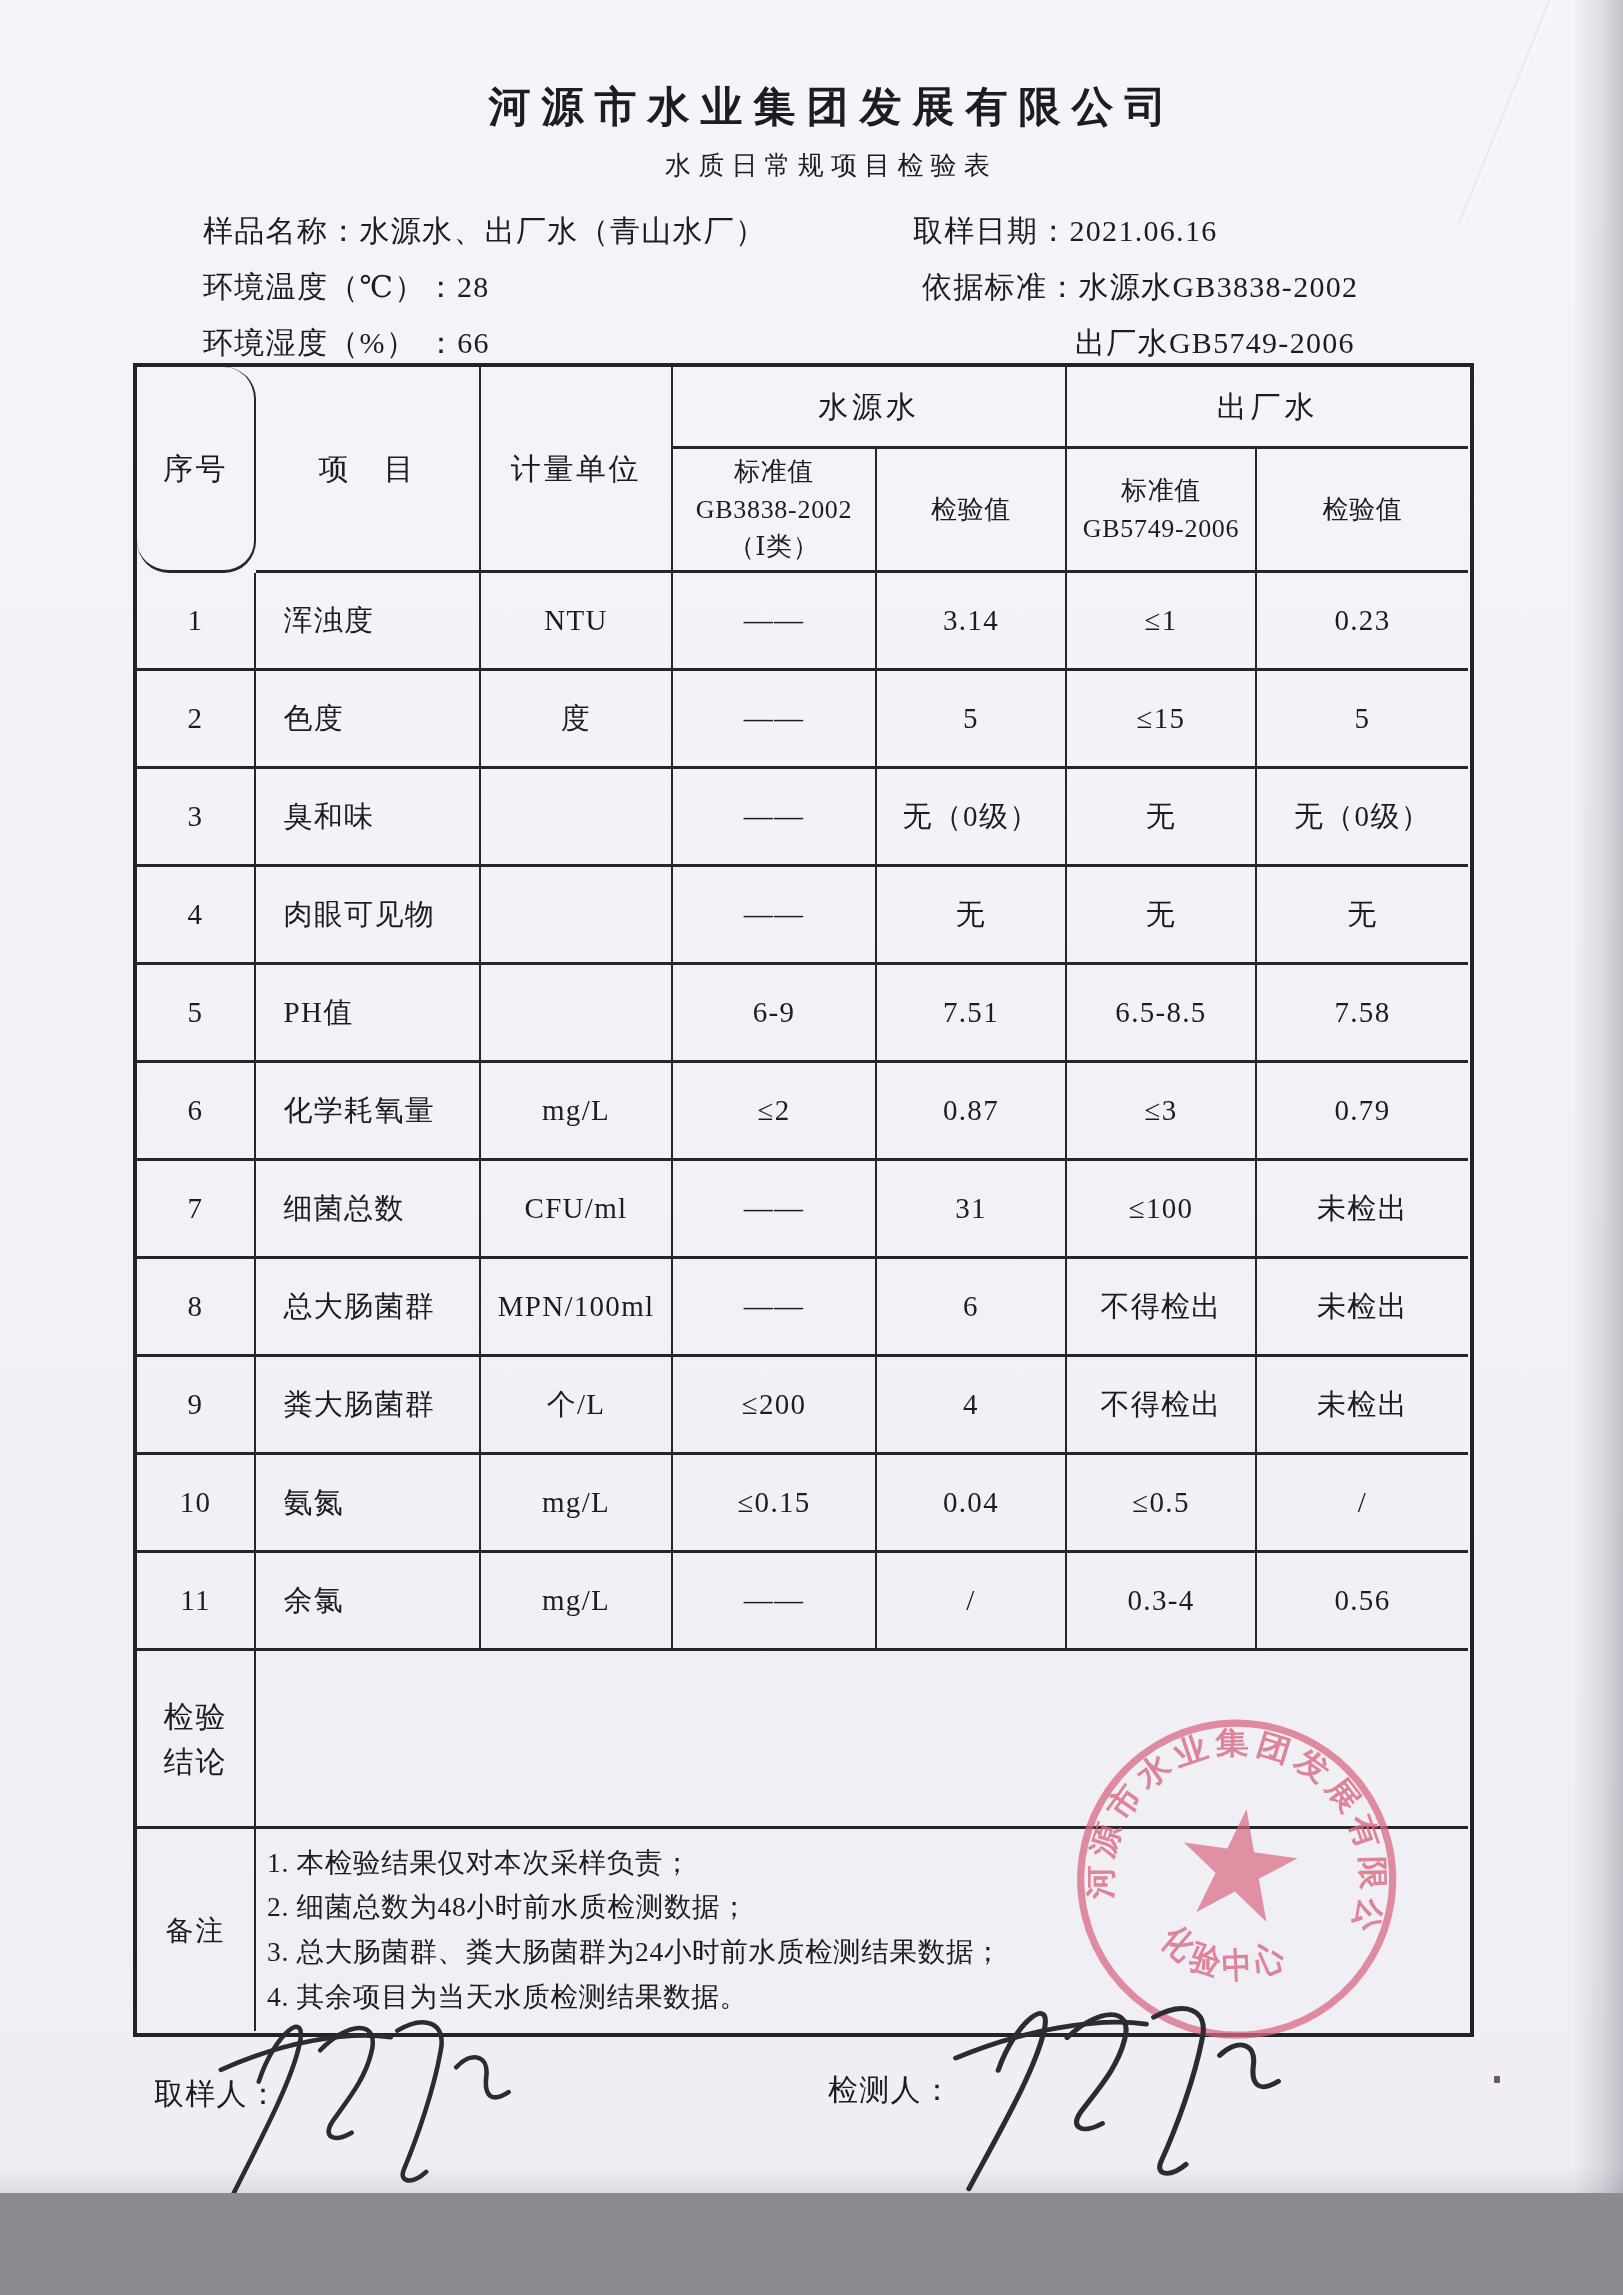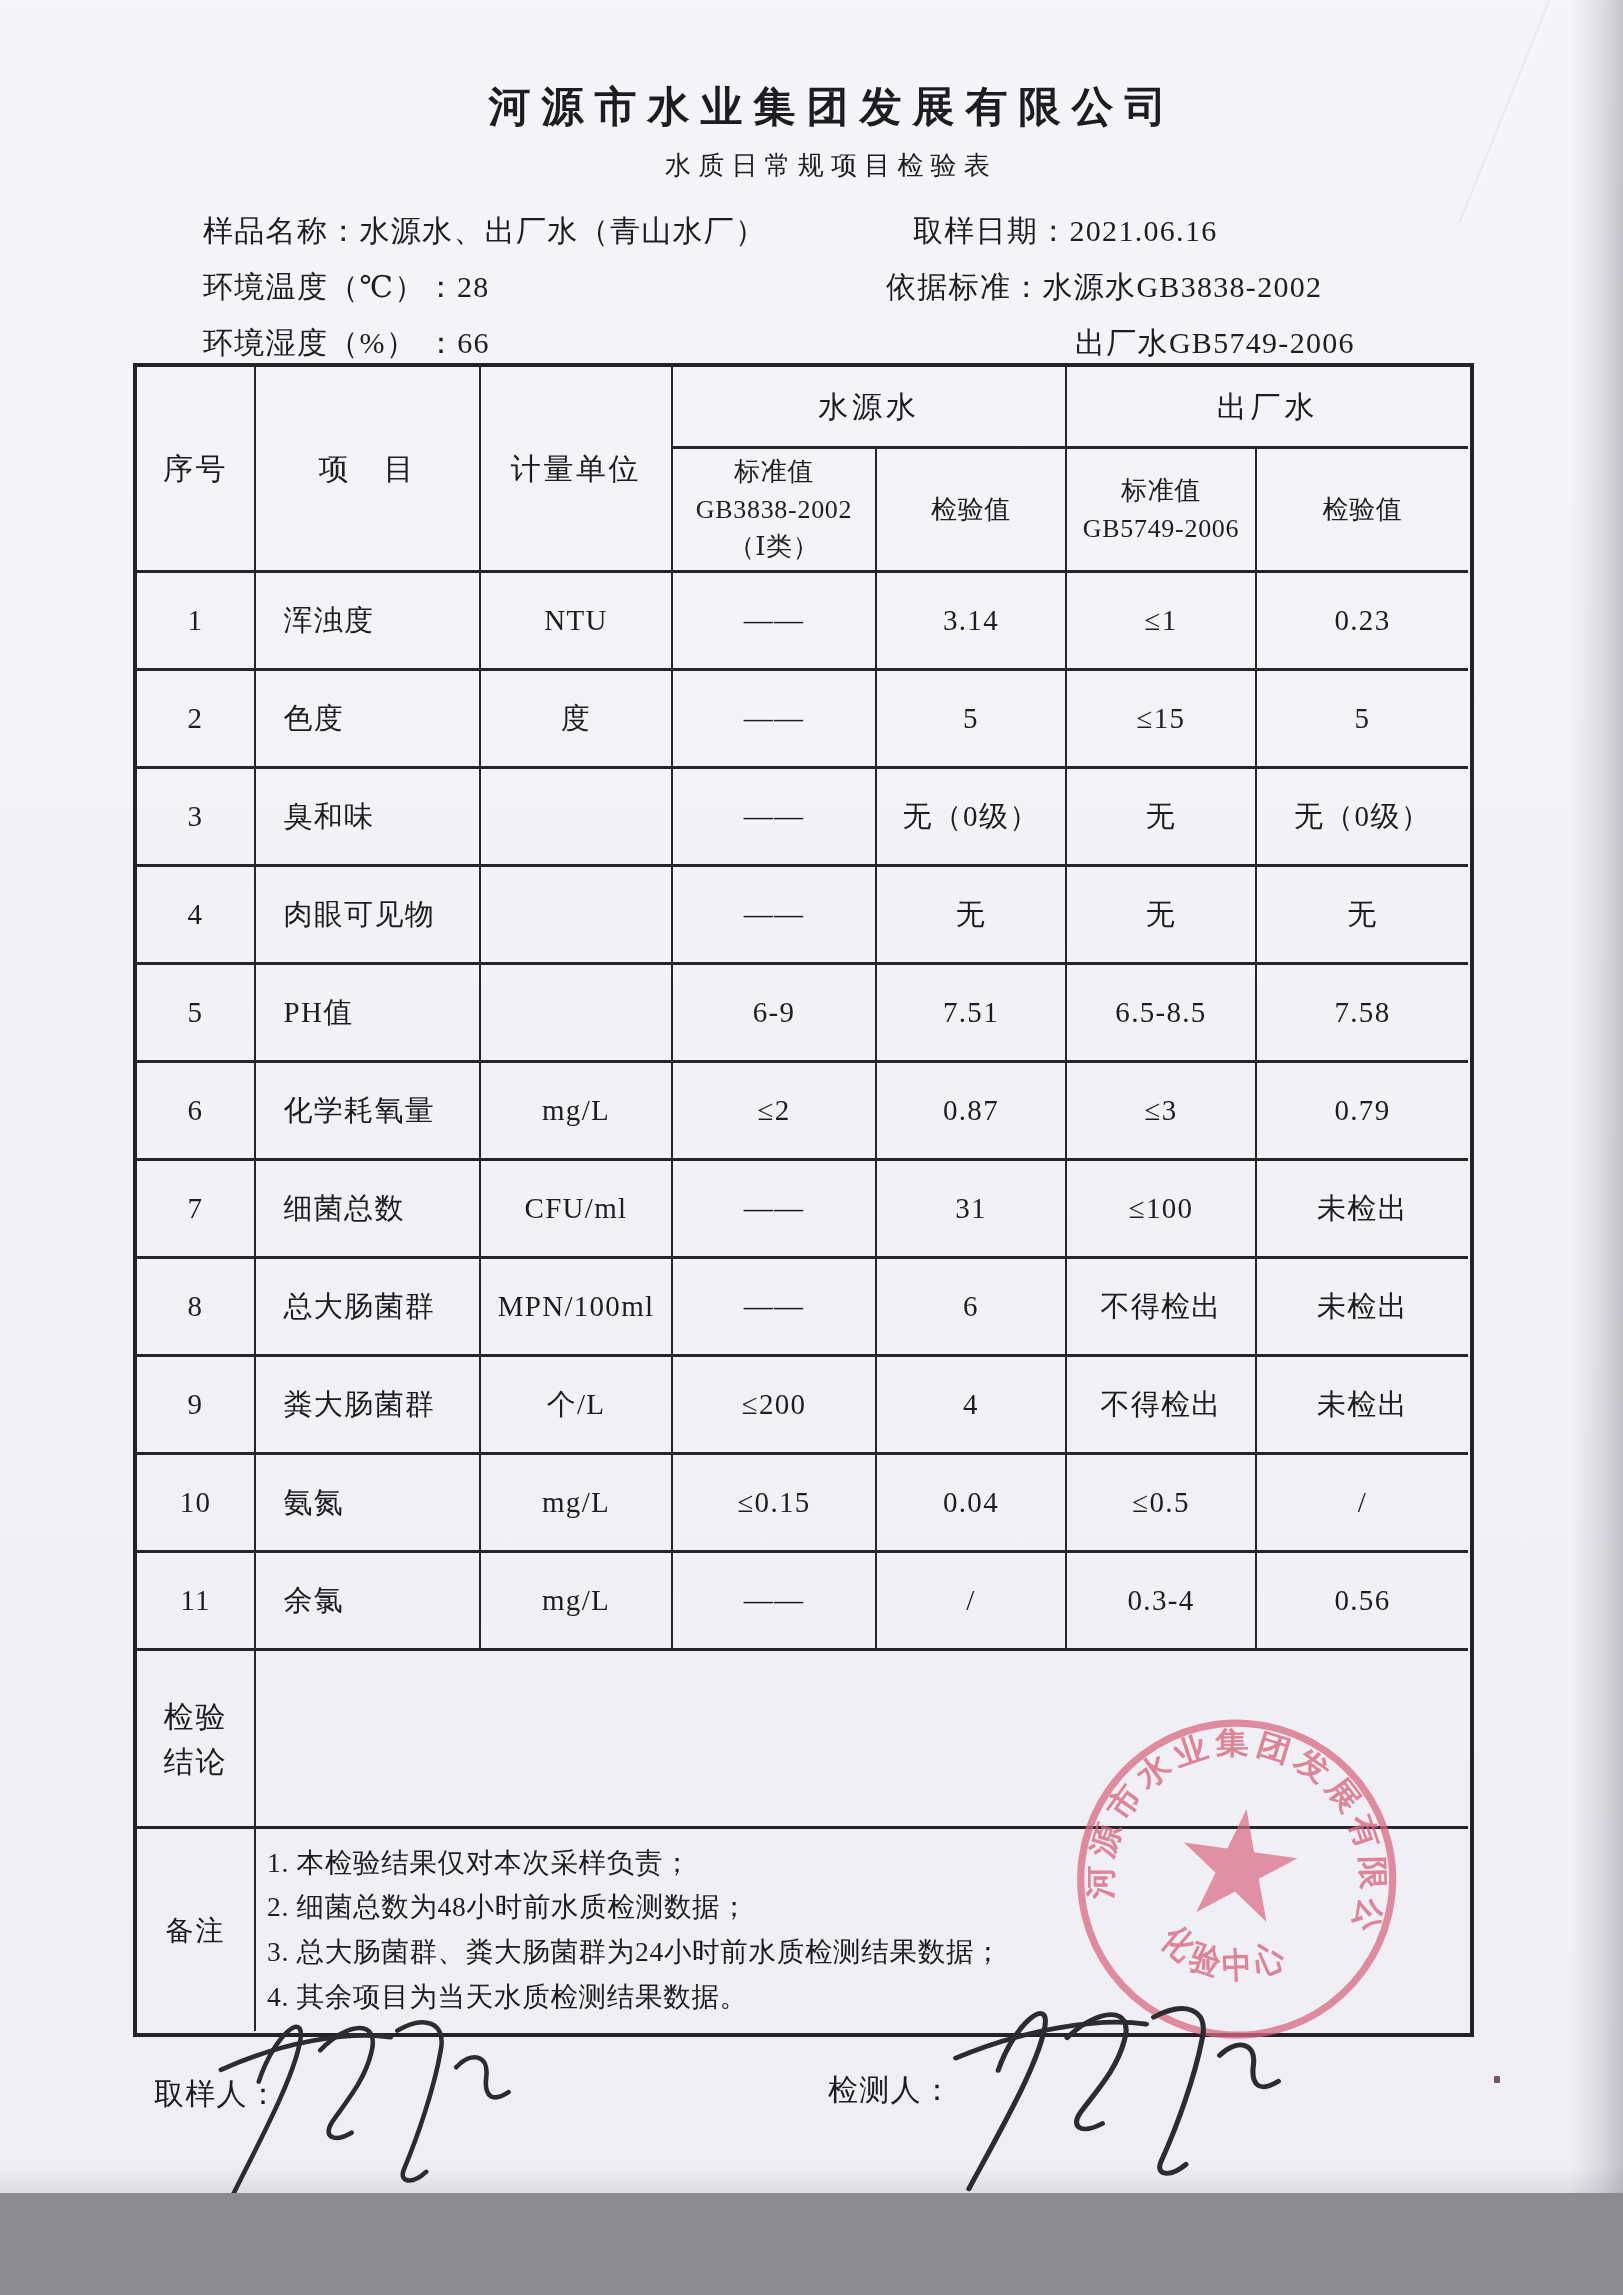--- a/index.html
+++ b/index.html
@@ -41,21 +41,21 @@
     grid-template-rows:82px 124px repeat(11,98px) 178px 202px;
   }
   .cell{
     display:flex;align-items:center;justify-content:center;
     border-right:2px solid #26262a;border-bottom:3.3px solid #26262a;
     font-size:29px;letter-spacing:1.3px;text-align:center;line-height:1.25;
     overflow:visible;
   }
   .lastcol{border-right:none;}
   .lastrow{border-bottom:none;}
-  .h-seq{grid-column:1;grid-row:1/3;font-size:30px;letter-spacing:2.6px;}
+  .h-seq{grid-column:1;grid-row:1/3;font-size:30px;letter-spacing:2.6px;border-radius:32px;}
   .h-item{grid-column:2;grid-row:1/3;font-size:30px;letter-spacing:2.6px;}
   .h-unit{grid-column:3;grid-row:1/3;font-size:30px;letter-spacing:2.6px;}
   .h-group1{grid-column:4/6;grid-row:1;font-size:30px;letter-spacing:3.9px;}
   .h-group2{grid-column:6/8;grid-row:1;font-size:30px;letter-spacing:3.9px;}
   .h-sub{grid-row:2;flex-direction:column;font-size:26px;letter-spacing:0.7px;line-height:1.45;}
   .c-item{justify-content:flex-start;padding-left:27.5px;text-align:left;}
   .concl-label{grid-column:1;flex-direction:column;font-size:30px;line-height:1.5;letter-spacing:2px;}
   .concl-content{grid-column:2/8;}
   .remarks-label{grid-column:1;font-size:28px;letter-spacing:2px;}
   .remarks-content{
@@ -73,21 +73,21 @@
 <body>
 
 <div id="paper">
 
   <div class="company-title">河源市水业集团发展有限公司</div>
   <div class="doc-title">水质日常规项目检验表</div>
 
   <div class="info" style="left:203px;top:211px;">样品名称：水源水、出厂水（青山水厂）</div>
   <div class="info" style="left:913px;top:211px;">取样日期：2021.06.16</div>
   <div class="info" style="left:203px;top:267px;">环境温度（℃）：28</div>
-  <div class="info" style="left:886px;top:267px;text-align:center;">依据标准：水源水GB3838-2002</div>
+  <div class="info" style="left:922px;top:267px;text-align:center;">依据标准：水源水GB3838-2002</div>
   <div class="info" style="left:203px;top:323px;">环境湿度（%） ：66</div>
   <div class="info" style="left:1075px;top:323px;">出厂水GB5749-2006</div>
 
   <div class="tbl-wrap">
     <div class="grid">
       <div class="cell h-seq">序号</div>
       <div class="cell h-item">项　目</div>
       <div class="cell h-unit">计量单位</div>
       <div class="cell h-group1">水源水</div>
       <div class="cell h-group2 lastcol">出厂水</div>

